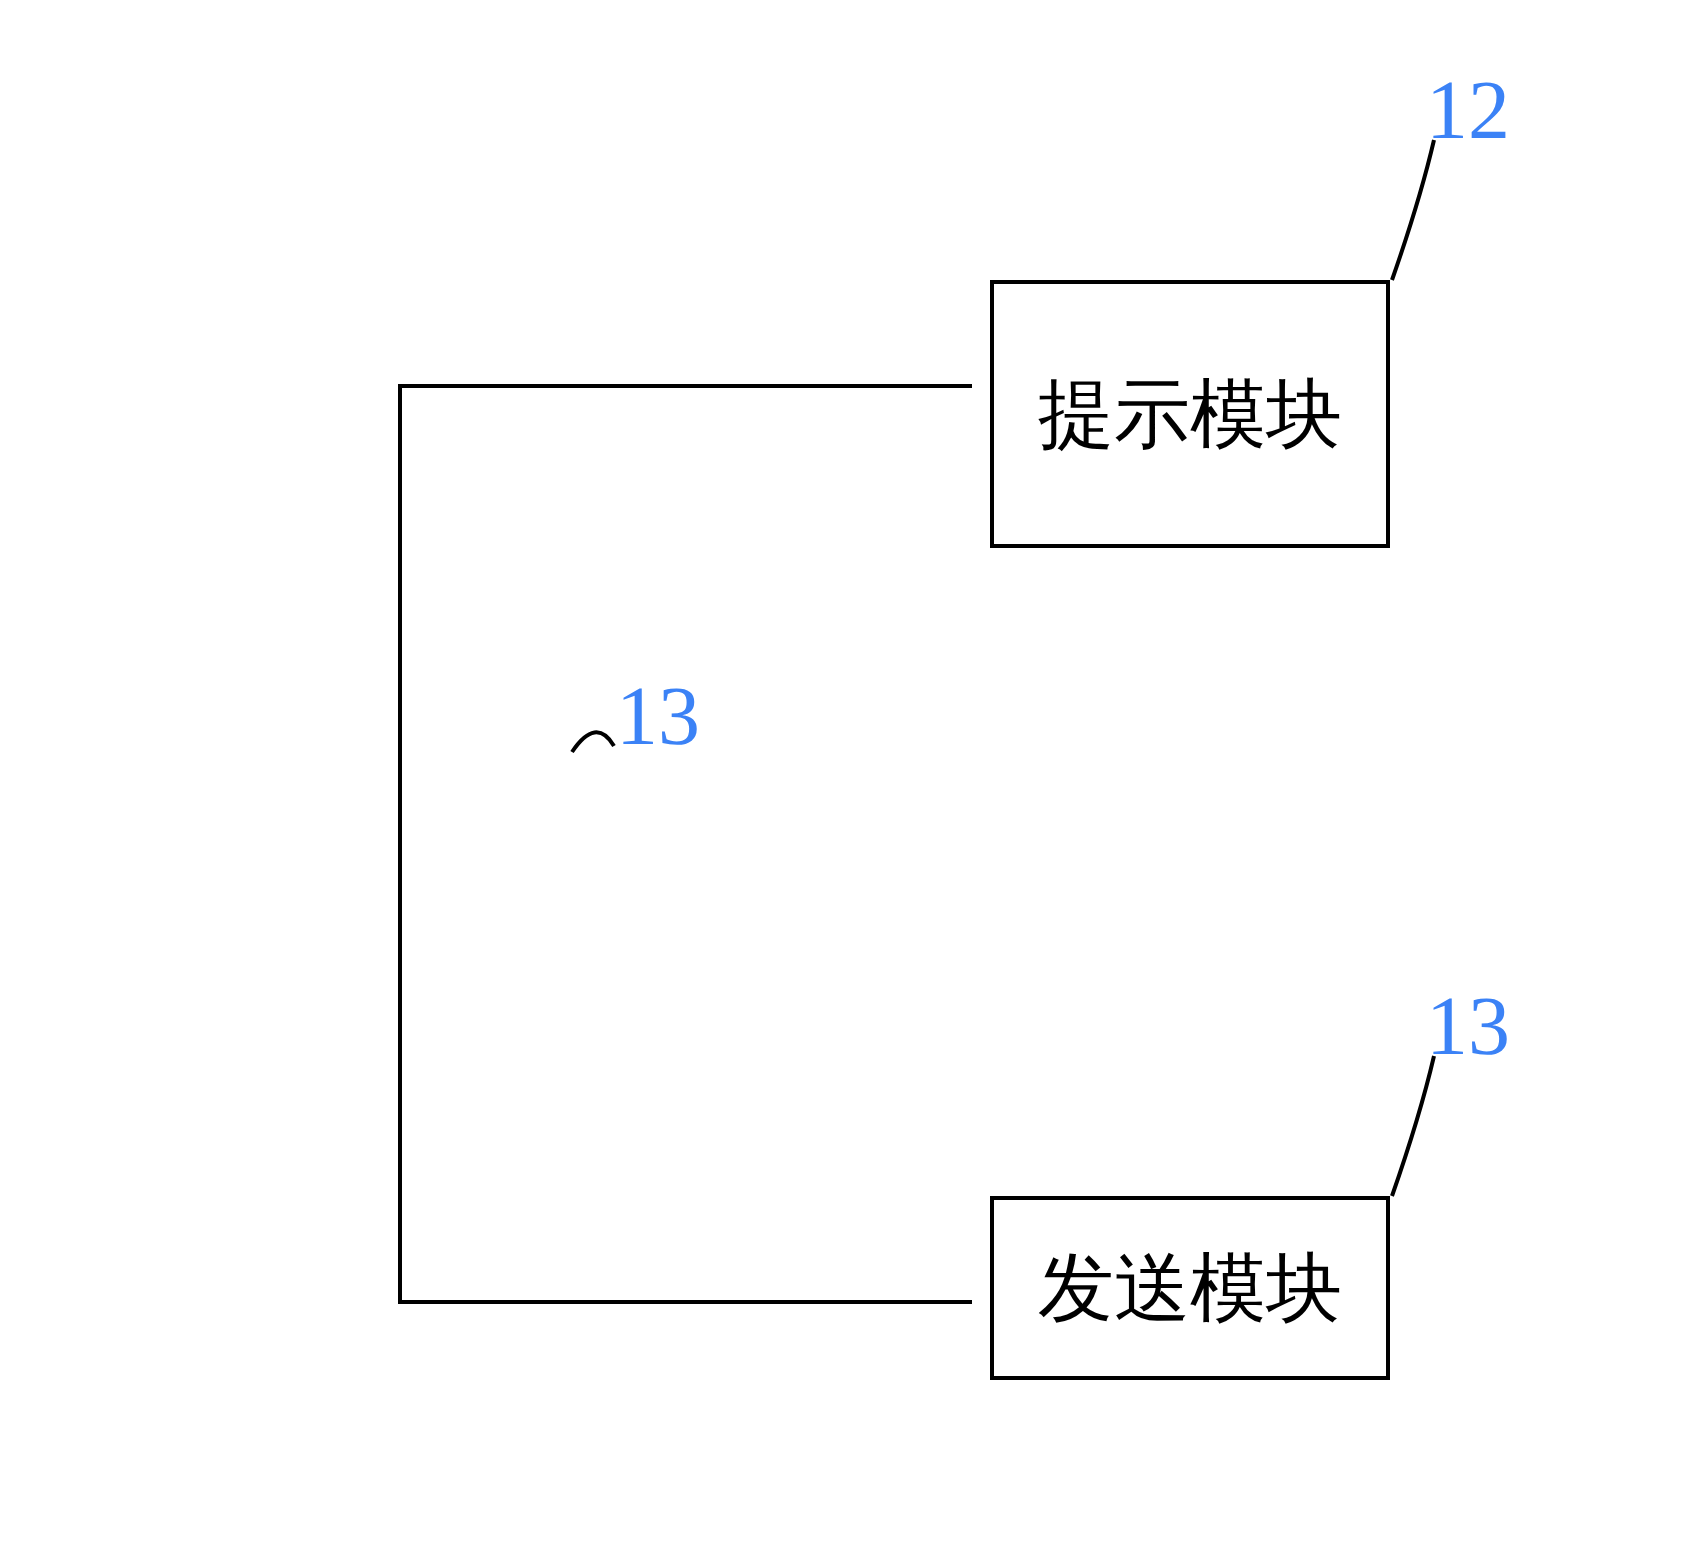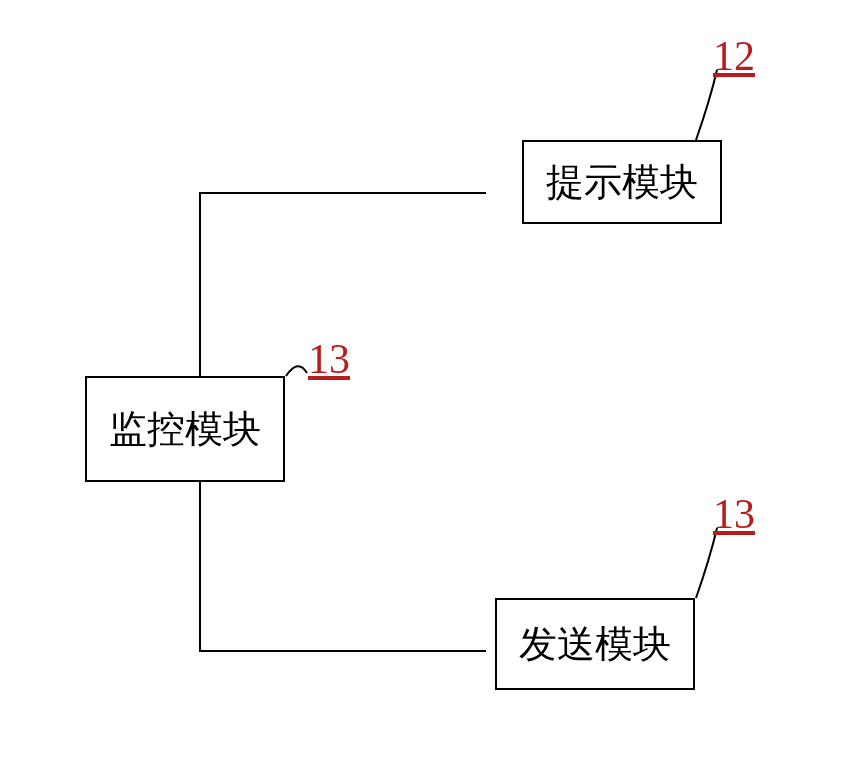--- a/index.html
+++ b/index.html
@@ -31,37 +31,36 @@
       font-size: 38px;
       color: #000000;
     }
     .box-monitor {
       left: 85px;
       top: 376px;
       width: 200px;
       height: 106px;
     }
     .box-prompt {
-      left: 522px;
+      left: 495px;
       top: 140px;
       width: 200px;
-      height: 84px;
+      height: 134px;
     }
     .box-send {
       left: 495px;
       top: 598px;
       width: 200px;
       height: 92px;
     }
     .label-num {
       position: absolute;
       font-size: 42px;
-      color: #b91c1c;
+      color: #3b82f6;
       font-family: "Times New Roman", serif;
-      text-decoration: underline;
     }
     .label-11 {
       left: 308px;
       top: 335px;
     }
     .label-12 {
       left: 713px;
       top: 32px;
     }
     .label-13 {
@@ -95,23 +94,20 @@
       <path fill="#000" d="M 286 378 Q 300 348 312 372"></path>
     </marker>
   </defs>
   <path d="M 286 376 Q 298 358 307 373" fill="none" stroke="#000" stroke-width="2"></path>
   <path d="M 696 140 Q 710 100 717 70" fill="none" stroke="#000" stroke-width="2"></path>
   <path d="M 696 598 Q 710 558 717 528" fill="none" stroke="#000" stroke-width="2"></path>
   <path d="M 200 482 L 200 193 L 486 193" fill="none" stroke="#000" stroke-width="2" marker-end="url(#arrow)"></path>
   <path d="M 200 482 L 200 651 L 486 651" fill="none" stroke="#000" stroke-width="2" marker-end="url(#arrow)"></path>
 </svg>
 
-  <div class="box box-monitor">
-    <span>监控模块</span>
-  </div>
 
   <div class="box box-prompt">
     <span>提示模块</span>
   </div>
 
   <div class="box box-send">
     <span>发送模块</span>
   </div>
 
   <div class="label-num label-11">13</div>

